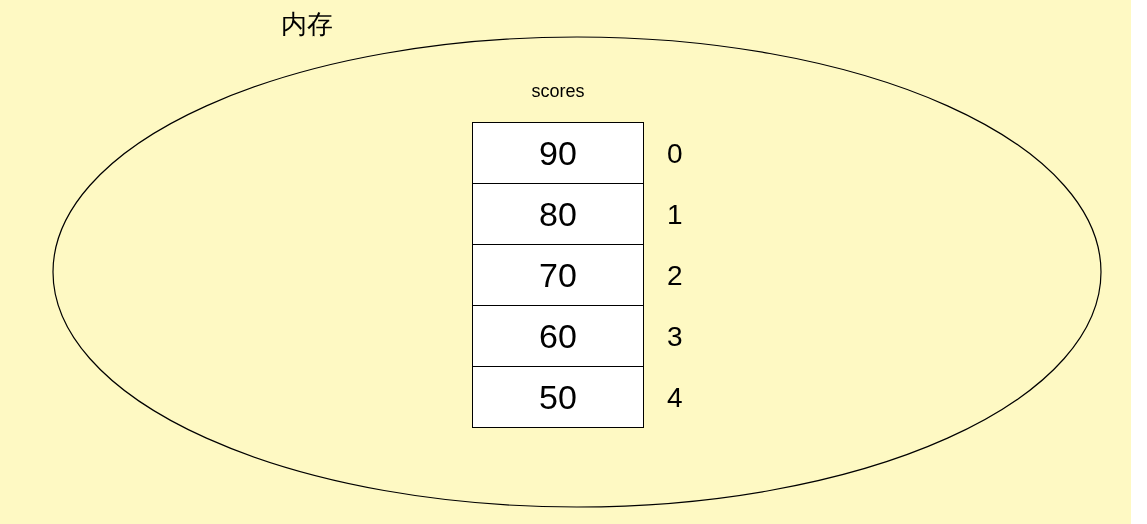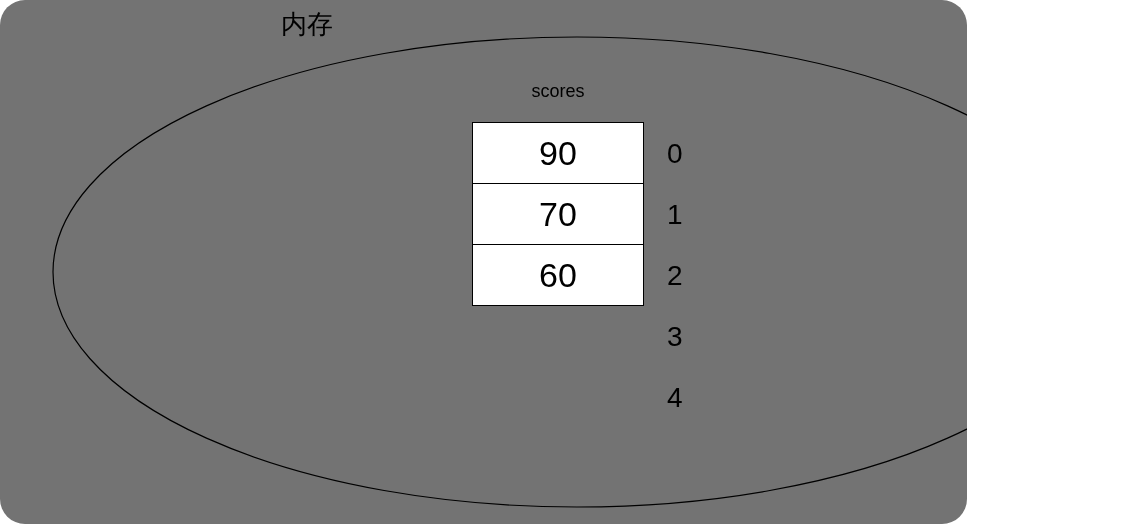--- a/index.html
+++ b/index.html
@@ -3,26 +3,25 @@
 <meta charset="utf-8">
 <style>
   html, body {
     margin: 0;
     padding: 0;
     background: #ffffff;
     font-family: "Liberation Sans", "DejaVu Sans", sans-serif;
   }
   .stage {
     position: relative;
-    width: 967px;
+    width: 1131px;
     height: 524px;
-    background: #737373;
+    background: #fef9c3;
     color: #000000;
     overflow: hidden;
-    border-radius: 25px;
   }
   .ellipse-svg {
     position: absolute;
     left: 0;
     top: 0;
   }
   .memory-label {
     position: absolute;
     left: 281px;
     top: 9px;
@@ -84,22 +83,24 @@
   <svg class="ellipse-svg" width="1147" height="524" viewBox="0 0 1147 524" aria-hidden="true">
     <ellipse cx="577" cy="272" rx="524" ry="235" fill="none" stroke="#000000" stroke-width="1.2"></ellipse>
   </svg>
 
   <div class="memory-label">内存</div>
 
   <div class="array-label">scores</div>
 
   <div class="array-table">
       <div class="cell">90</div>
+      <div class="cell">80</div>
       <div class="cell">70</div>
       <div class="cell">60</div>
+      <div class="cell">50</div>
     </div>
 
   <div class="array-indices">
       <div class="idx">0</div>
       <div class="idx">1</div>
       <div class="idx">2</div>
       <div class="idx">3</div>
       <div class="idx">4</div>
     </div>
 

